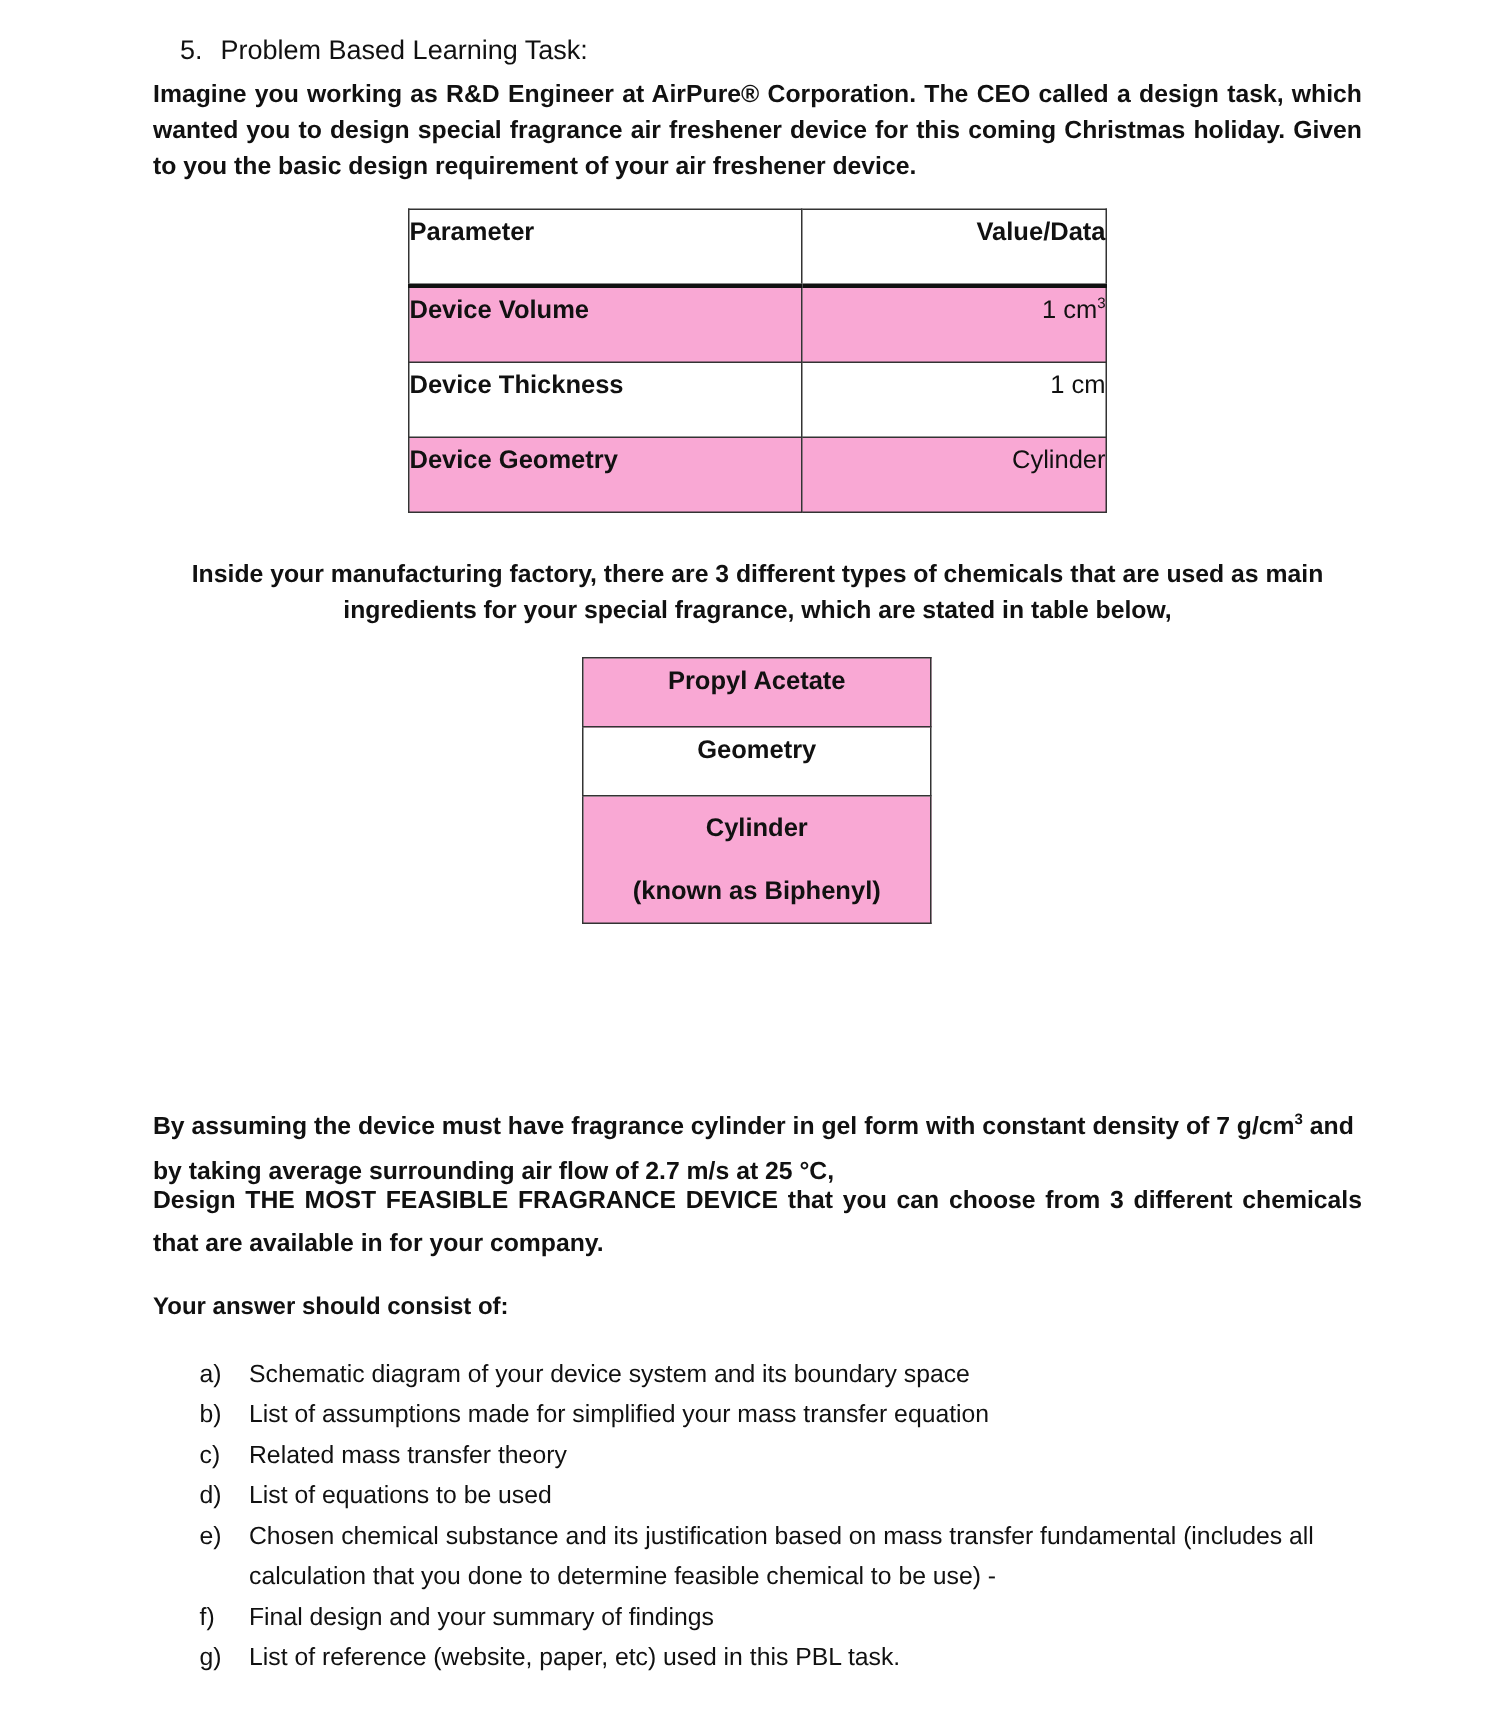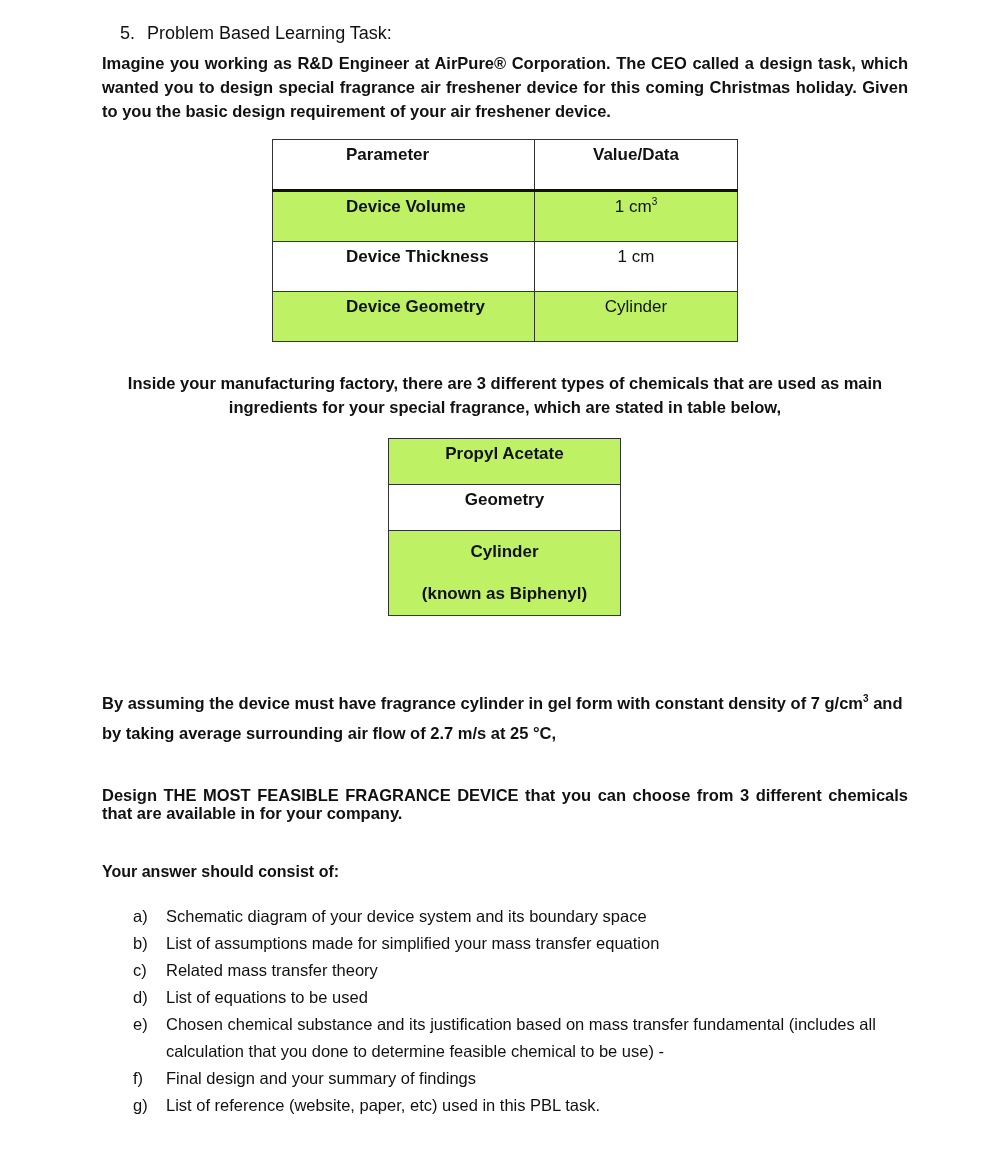--- a/index.html
+++ b/index.html
@@ -8,26 +8,26 @@
       font-family: "Liberation Sans", sans-serif; color: #111;
     }
     .abs { position: absolute; }
     .heading { left: 120px; top: 9px; font-size: 18px; margin-top: 14px; }
     .heading .num { margin-right: 12px; }
     .para { left: 102px; width: 806px; font-size: 16.5px; line-height: 24px; font-weight: bold; }
     .justify { text-align: justify; text-align-last: left; }
     table { border-collapse: collapse; position: absolute; }
     td, th { border: 1.5px solid #333; font-size: 17px; padding: 0; vertical-align: top; }
     th { font-weight: bold; }
-    .gray { background: #bef264; }
+    .gray { background: #f9a8d4; }
     .hdr-row th { border-bottom: 3px solid #111; }
     .t1 { left: 272px; top: 139px; width: 466px; }
     .t1 td, .t1 th { height: 44px; }
-    .t1 .c1 { width: 262px; text-align: left; padding-left: 73px; box-sizing: border-box; font-weight: bold; padding-top: 5px; }
-    .t1 .c2 { width: 202px; text-align: center; padding-top: 5px; }
+    .t1 .c1 { width: 262px; text-align: left; box-sizing: border-box; font-weight: bold; padding-top: 5px; }
+    .t1 .c2 { width: 202px; text-align: right; padding-top: 5px; }
     .t2 { left: 388px; top: 438px; width: 233px; }
     .t2 td, .t2 th { text-align: center; font-weight: bold; padding-top: 5px; height: 40px; }
     .t2 .tall { height: 84px; line-height: 42px; padding-top: 0; }
     sup { font-size: 10px; vertical-align: 7px; line-height: 0; }
     .list { left: 133px; top: 903px; width: 780px; font-size: 16.5px; line-height: 27px; list-style: none; padding: 0; margin: 0; }
     .list li { display: flex; }
     .list .lbl { width: 33px; flex: none; }
     .list .txt { flex: 1; }
   </style>
 </head>
@@ -72,23 +72,23 @@
   </tr>
   <tr class="gray">
     <td class="tall">
       <div>Cylinder</div>
       <div>(known as Biphenyl)</div>
     </td>
   </tr>
 </tbody>
   </table>
 
-<div class="abs para" style="top:688px; line-height:30px;"><span>By assuming the device must have fragrance cylinder in gel form with constant density of 7 g/cm</span><sup>3</sup><span> and by taking average surrounding air flow of 2.7 m/s at 25 °C,</span></div>
+<div class="abs para" style="top:736px; line-height:30px;"><span>By assuming the device must have fragrance cylinder in gel form with constant density of 7 g/cm</span><sup>3</sup><span> and by taking average surrounding air flow of 2.7 m/s at 25 °C,</span></div>
 
-<div class="abs para justify" style="top:786px; line-height:18px;"><span>Design </span><b>THE MOST FEASIBLE FRAGRANCE DEVICE</b><span> that you can choose from 3 different chemicals that are available in for your company.</span></div>
+<div class="abs para justify" style="top:786px; line-height:29px;"><span>Design </span><b>THE MOST FEASIBLE FRAGRANCE DEVICE</b><span> that you can choose from 3 different chemicals that are available in for your company.</span></div>
 
 <div class="abs" style="left:102px; top:863px; font-size:16px; font-weight:bold;">Your answer should consist of:</div>
 
 <ul class="abs list">
   <li>
       <span class="lbl">a)</span>
       <span class="txt">Schematic diagram of your device system and its boundary space</span>
     </li>
   <li>
       <span class="lbl">b)</span>

